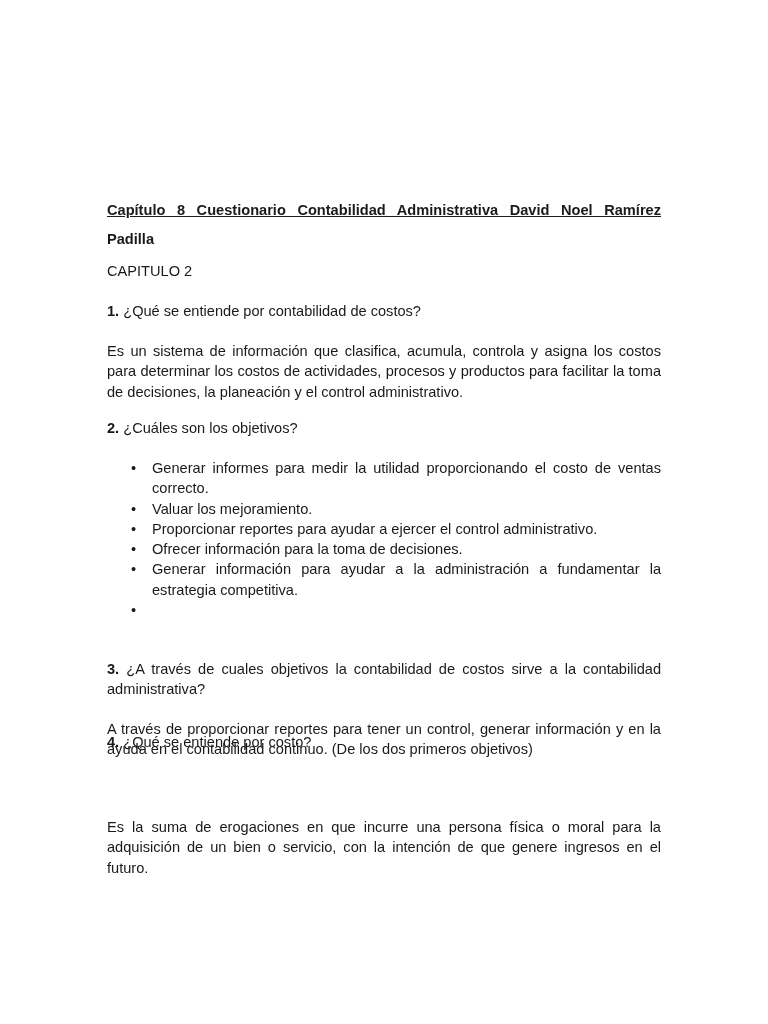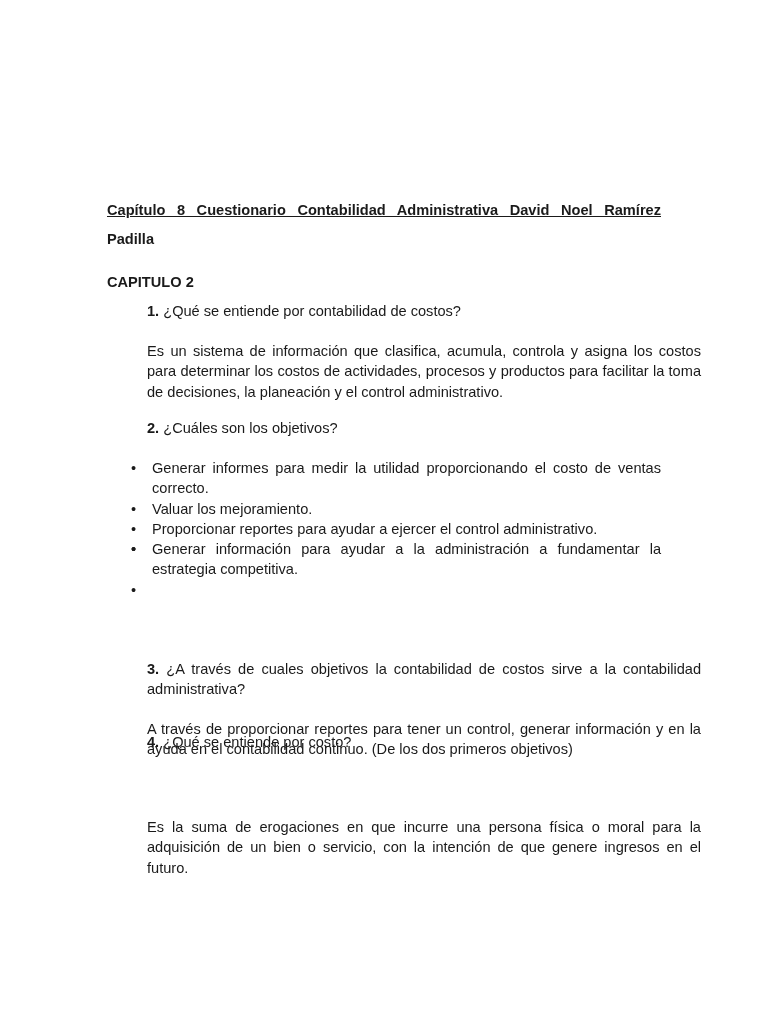--- a/index.html
+++ b/index.html
@@ -7,22 +7,22 @@
     width:768px; height:1024px; background:#ffffff; position:relative; overflow:hidden;
     font-family:"Liberation Sans", sans-serif; color:#1a1a1a;
   }
   .page { position:absolute; left:107px; top:0; width:554px; font-size:14.6px; }
   .title {
     position:absolute; top:192px; left:0; width:554px;
     font-weight:bold; text-decoration:underline; line-height:37px;
     text-align:justify; text-align-last:justify;
   }
   .title2 { position:absolute; top:229px; left:0; font-weight:bold; line-height:20px; }
-  .chap { position:absolute; top:272px; left:0; font-weight:bold; line-height:20px; }
-  .blk { position:absolute; left:0; width:554px; line-height:20.3px; text-align:justify;margin-left:40px; }
+  .chap { position:absolute; top:261px; left:0; font-weight:normal; line-height:20px; }
+  .blk { position:absolute; left:0; width:554px; line-height:20.3px; text-align:justify; }
   .q b { font-weight:bold; }
   ul { position:absolute; left:0; top:458px; width:554px; margin:0; padding:0; list-style:none; }
   li { position:relative; padding-left:45px; line-height:20.3px; text-align:justify; }
   li .bullet { position:absolute; left:24px; top:0; }
 </style>
 </head>
 <body>
 
 <div class="page">
   <div class="title">Capítulo 8 Cuestionario Contabilidad Administrativa David Noel Ramírez</div>
@@ -35,21 +35,21 @@
   <div class="blk" style="top:341px">Es un sistema de información que clasifica, acumula, controla y asigna los costos para determinar los costos de actividades, procesos y productos para facilitar la toma de decisiones, la planeación y el control administrativo.</div>
 
   <div class="blk q" style="top:418px">
     <b>2.</b><span> ¿Cuáles son los objetivos?</span>
   </div>
 
   <ul>
     <li><span class="bullet">•</span><span>Generar informes para medir la utilidad proporcionando el costo de ventas correcto.</span></li>
     <li><span class="bullet">•</span><span>Valuar los mejoramiento.</span></li>
     <li><span class="bullet">•</span><span>Proporcionar reportes para ayudar a ejercer el control administrativo.</span></li>
-    <li><span class="bullet">•</span></li>
+    <li><span class="bullet">•</span><span>Ofrecer información para la toma de decisiones.</span></li>
     <li><span class="bullet">•</span><span>Generar información para ayudar a la administración a fundamentar la estrategia competitiva.</span></li>
     <li><span class="bullet">•</span></li>
   </ul>
 
   <div class="blk q" style="top:659px">
     <b>3.</b><span> ¿A través de cuales objetivos la contabilidad de costos sirve a la contabilidad administrativa?</span>
   </div>
   <div class="blk" style="top:719px">A través de proporcionar reportes para tener un control, generar información y en la ayuda en el contabilidad continuo. (De los dos primeros objetivos)</div>
 
   <div class="blk q" style="top:732px">

